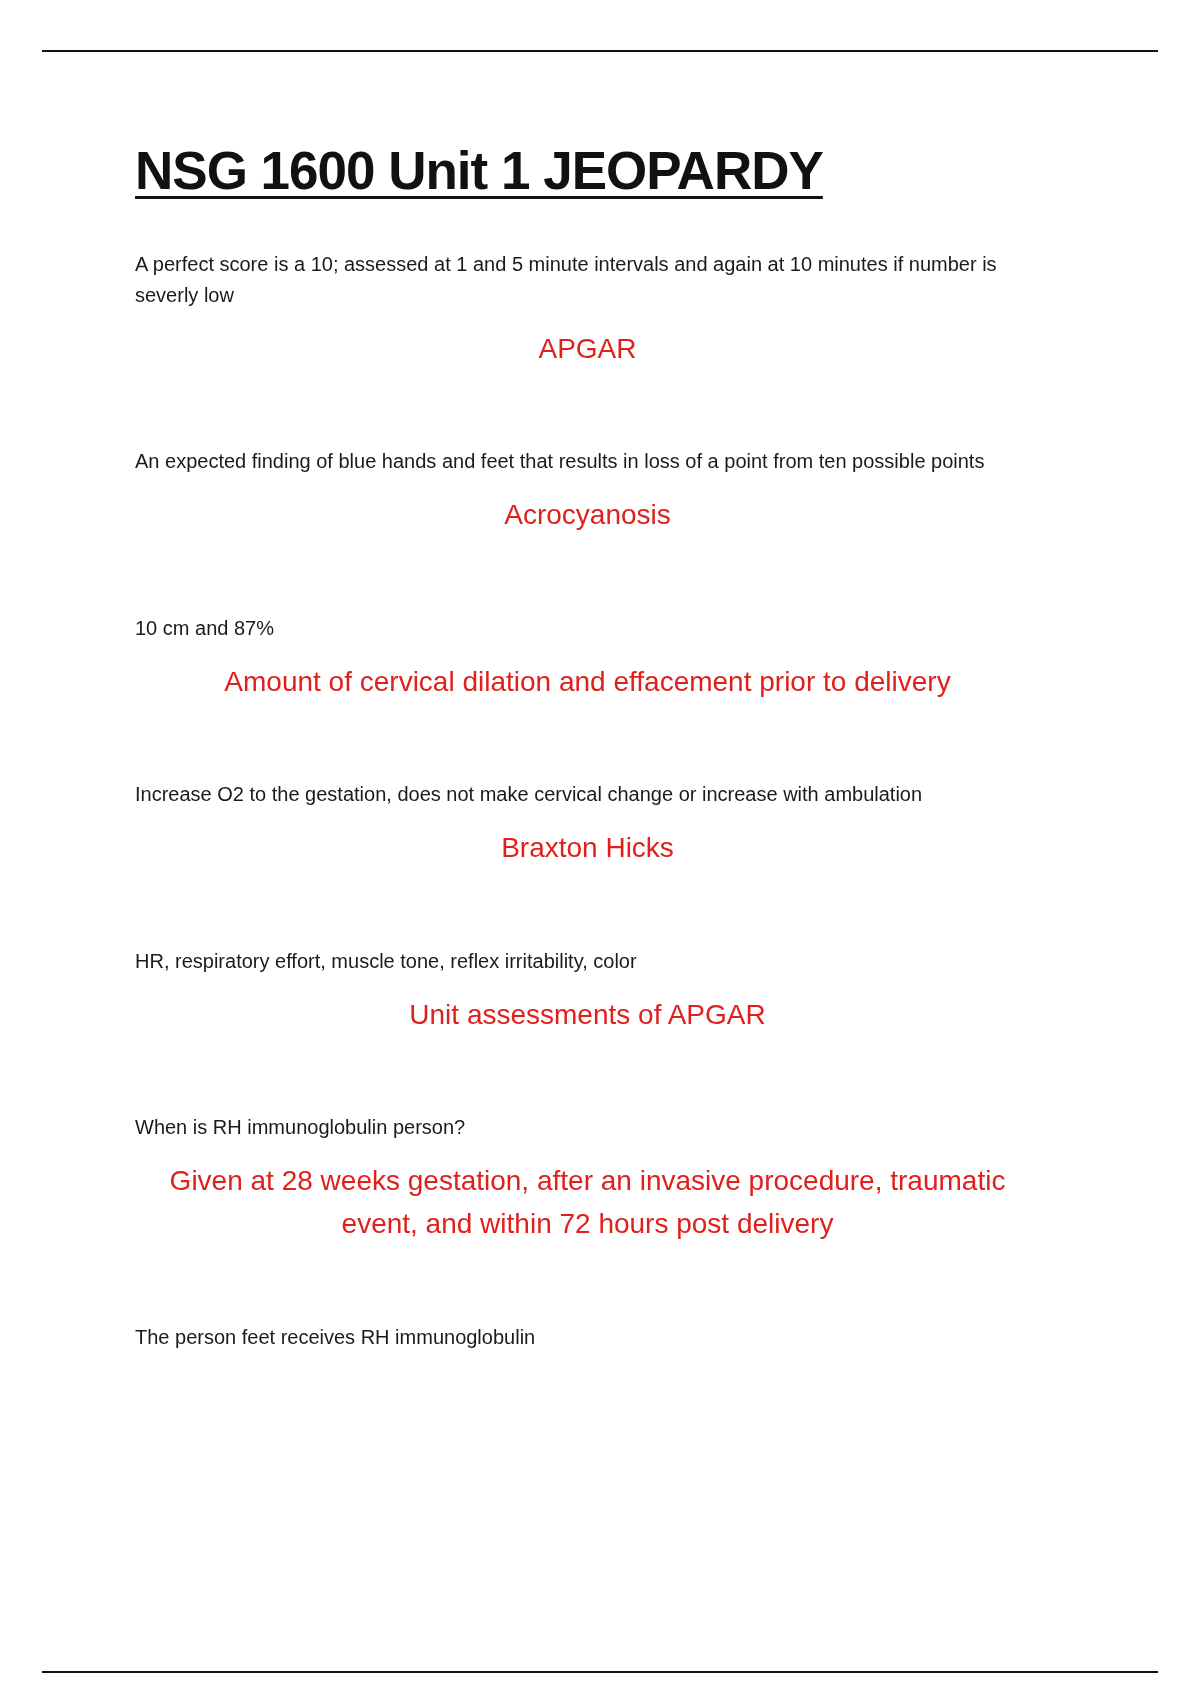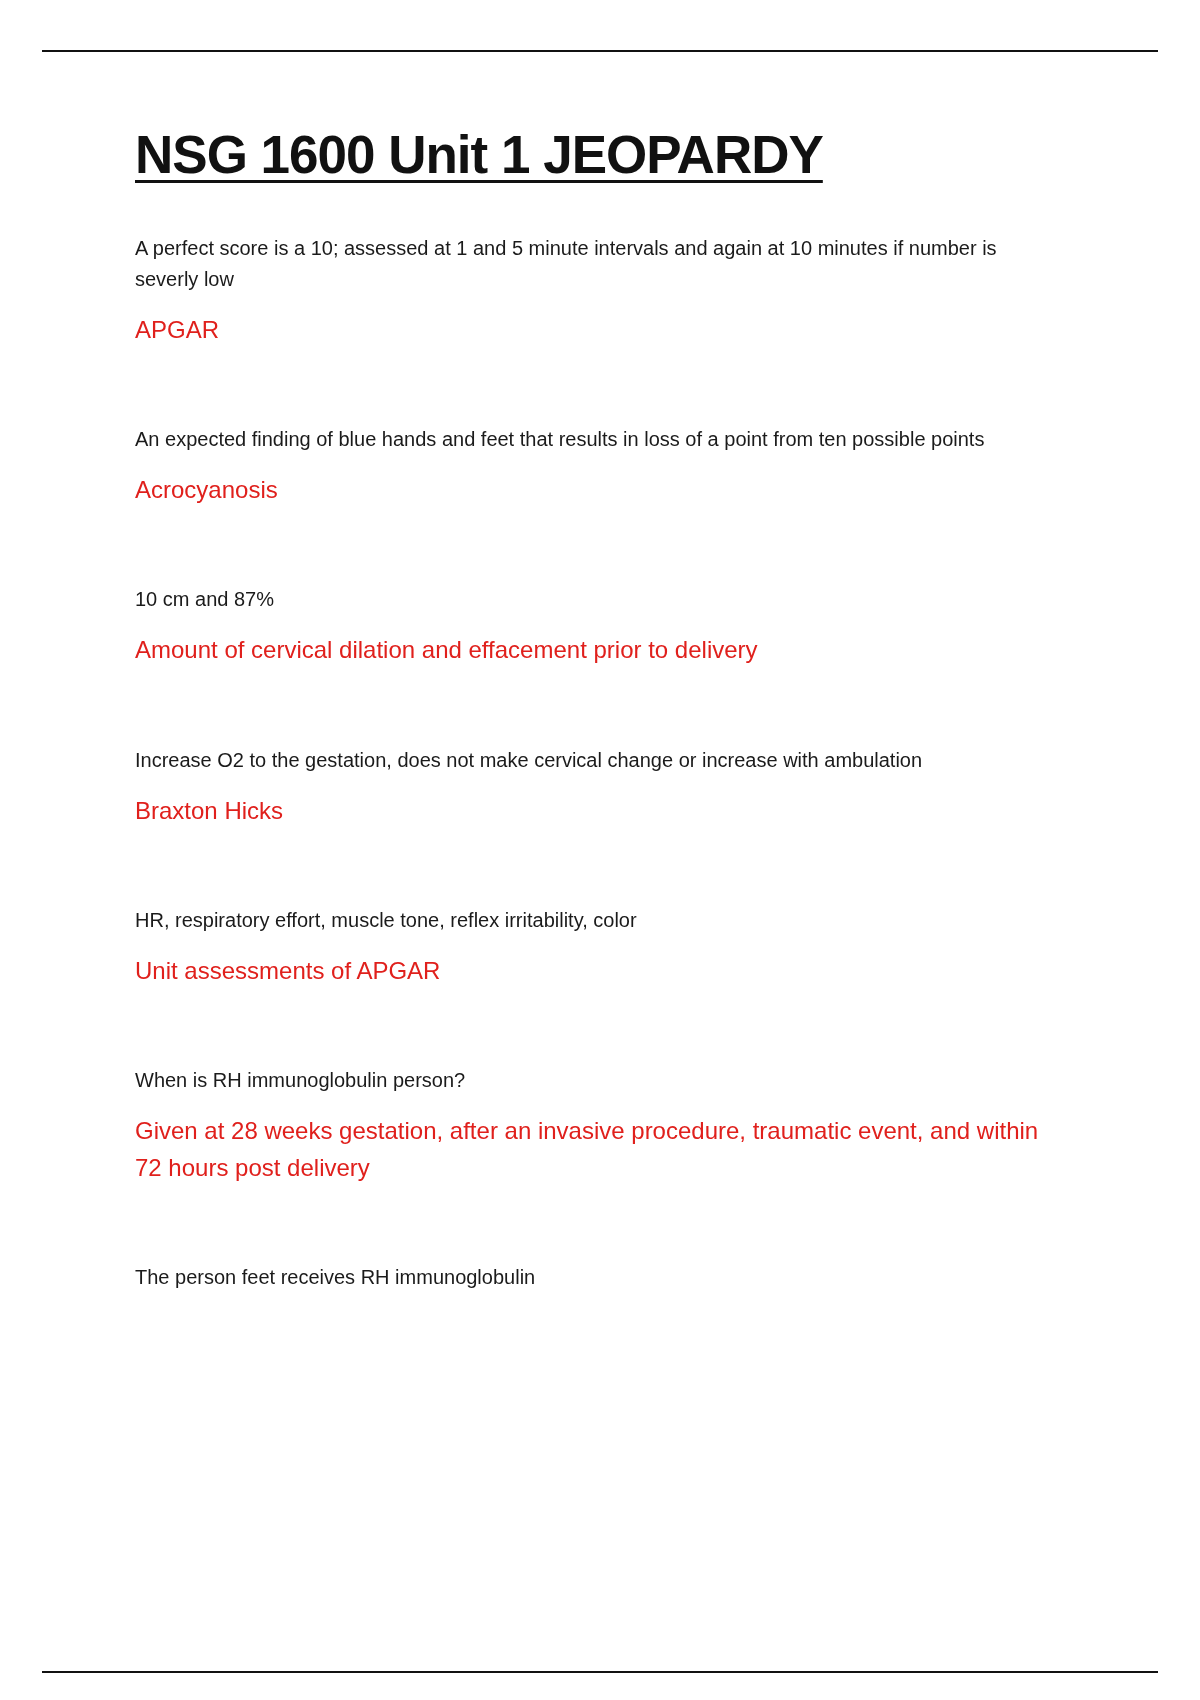--- a/index.html
+++ b/index.html
@@ -20,21 +20,21 @@
     left: 42px;
     right: 42px;
     border-top: 2px solid #111111;
   }
   .rule-top { top: 50px; }
   .rule-bottom { top: 1671px; }
   .content {
     position: absolute;
     left: 135px;
     right: 100px;
-    top: 124px;
+    top: 140px;
   }
   .doc-title {
     font-size: 53px;
     font-weight: 700;
     color: #111111;
     letter-spacing: -1px;
     margin: 0 0 48px 0;
     text-decoration: underline;
     text-decoration-thickness: 3px;
     text-underline-offset: 7px;
@@ -42,25 +42,26 @@
   .qa {
     margin-bottom: 76px;
   }
   .question {
     font-size: 20px;
     line-height: 1.55;
     color: var(--text, #1b1b1b);
     max-width: 900px;
   }
   .answer {
-    font-size: 24px;
+    font-size: 28px;
     line-height: 1.55;
     color: var(--answer, #e0201c);
     margin-top: 16px;
     max-width: 905px;
+    text-align: center;
   }
 </style>
 </head>
 <body>
 
 <div class="page">
   <div class="rule rule-top"></div>
 
   <div class="content">
     <h1 class="doc-title">NSG 1600 Unit 1 JEOPARDY</h1>

